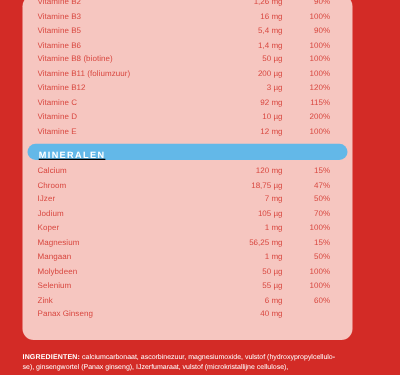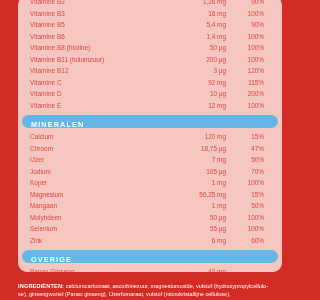--- a/index.html
+++ b/index.html
@@ -71,20 +71,21 @@
 
   
   .section-banner {
     margin: 4px 4px 3px 4px;
     background: #63b8e8;
     border-radius: 7px;
     height: 13px;
     line-height: 13px;
     padding-left: 9px;
     box-sizing: border-box;
+    text-decoration: underline;
   }
   .section-banner .banner-text {
     font-size: 7.3px;
     font-weight: bold;
     color: #ffffff;
     letter-spacing: 1.1px;
   }
 
   
   #ingredients-block {
@@ -218,23 +219,20 @@
         <span class="col-amount">55  µg</span>
         <span class="col-pct">100%</span>
       </div>
       <div class="nutrient-row">
         <span class="col-name">Zink</span>
         <span class="col-amount">6 mg</span>
         <span class="col-pct">60%</span>
       </div>
     </div>
 
-    <div class="section-banner">
-      <span class="banner-text">OVERIGE</span>
-    </div>
 
     <div class="table-body">
       <div class="nutrient-row">
         <span class="col-name">Panax Ginseng</span>
         <span class="col-amount">40 mg</span>
         <span class="col-pct"></span>
       </div>
     </div>
 
   </div>

